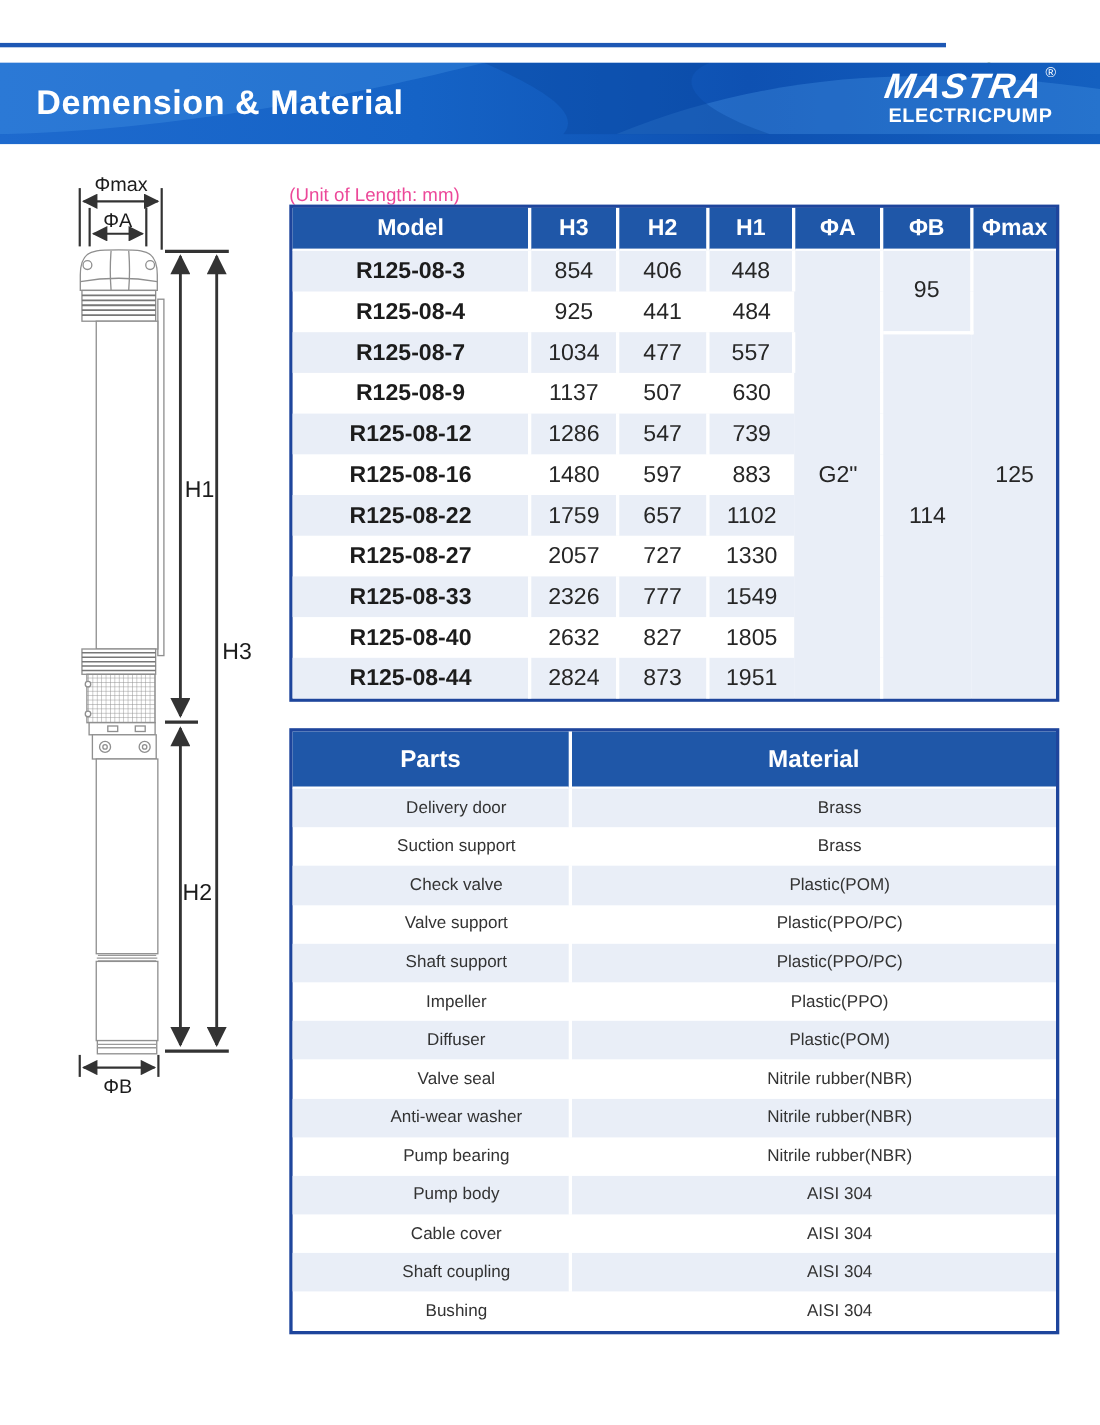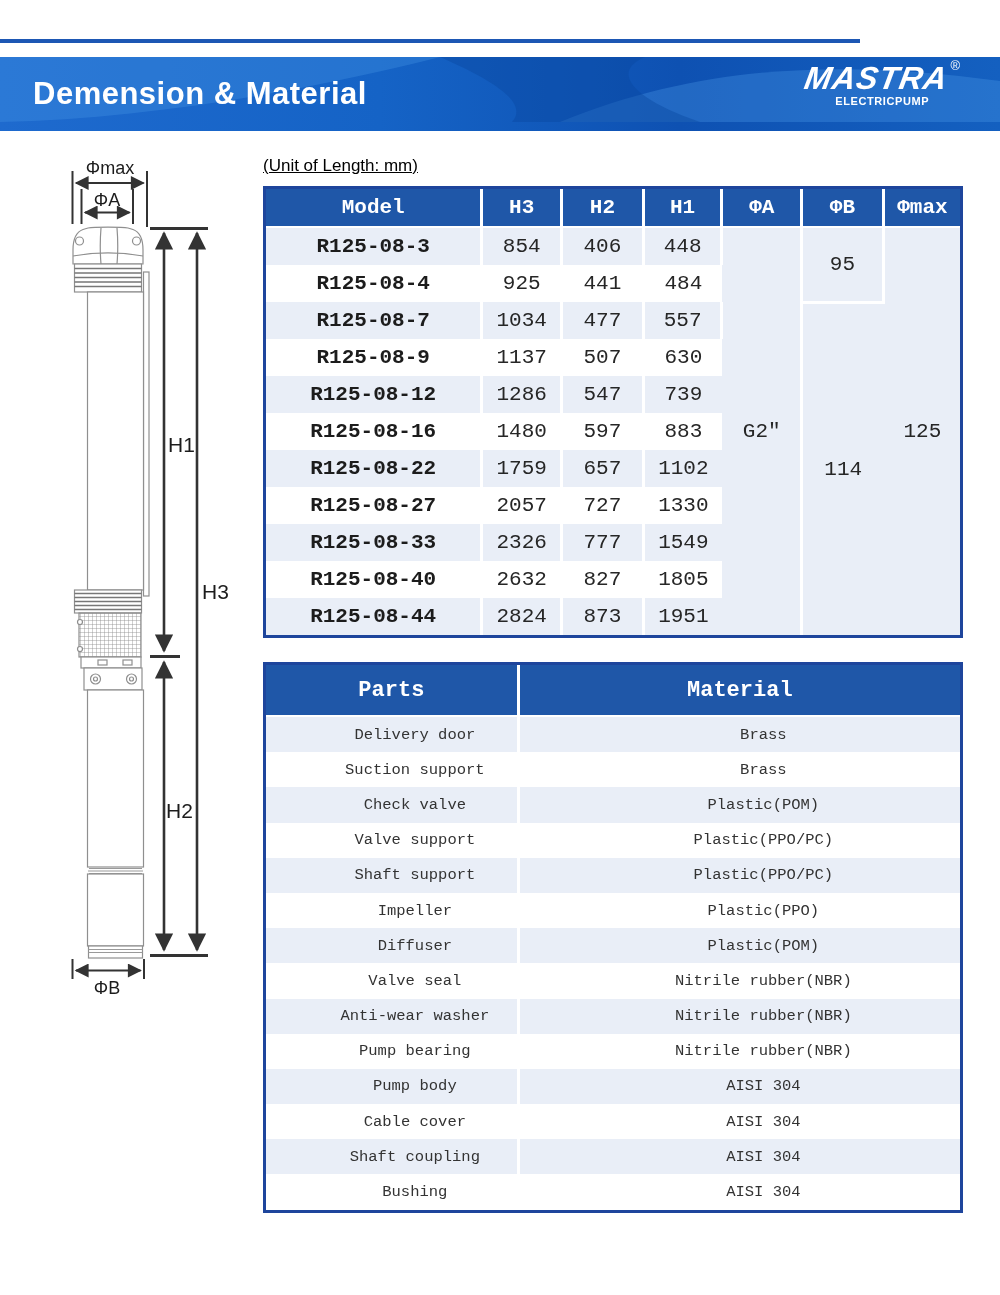--- a/index.html
+++ b/index.html
@@ -16,28 +16,28 @@
   .banner{position:absolute;left:0;top:57px;width:1000px;height:74px;
           background:linear-gradient(90deg,#1e6ace 0%,#1563c6 38%,#0e51b2 68%,#1460c0 100%);
           overflow:hidden;}
   .banner svg{position:absolute;left:0;top:0;}
   .banner-title{position:absolute;left:33px;top:50%;transform:translateY(-50%);
           color:#fff;font-weight:bold;font-size:31px;letter-spacing:.5px;white-space:nowrap;}
   .logo{position:absolute;right:40px;top:5px;color:#fff;text-align:center;line-height:1;}
   .logo-name{display:inline-block;font-style:italic;font-weight:800;font-size:32px;
           letter-spacing:1px;transform:skewX(-10deg);}
   .logo-reg{font-size:13px;vertical-align:top;position:relative;top:-3px;margin-left:3px;font-style:normal;}
-  .logo-sub{font-size:11px;font-weight:bold;letter-spacing:.6px;margin-top:2px;}
-  
-  .unit-note{position:absolute;left:263px;top:156px;font-size:17px;color:#000000;text-decoration:underline;}
+  .logo-sub{font-size:18px;font-weight:bold;letter-spacing:.6px;margin-top:2px;}
+  
+  .unit-note{position:absolute;left:263px;top:168px;font-size:17px;color:#ec4899;}
   
   .tbl-wrap{position:absolute;border:3px solid #1e459c;background:#fff;}
   #dim-wrap{left:263px;top:186px;width:694px;}
   #parts-wrap{left:263px;top:662px;width:694px;}
-  table{border-collapse:collapse;table-layout:fixed;width:100%;font-family:Liberation Mono, monospace;}
+  table{border-collapse:collapse;table-layout:fixed;width:100%;}
   th{background:#1f57a8;color:#fff;font-weight:bold;text-align:center;
      border-right:3px solid #fff;border-bottom:2px solid #fff;}
   th:last-child{border-right:none;}
   td{text-align:center;color:#262626;border-right:3px solid #fff;}
   td:last-child{border-right:none;}
   
   #dim-table th{height:35px;font-size:21px;}
   #dim-table td{height:35px;font-size:21px;}
   #dim-table td.model{font-weight:bold;color:#1c1c1c;}
   #dim-table tr:nth-child(odd) td.dc{background:#e9eef7;}

